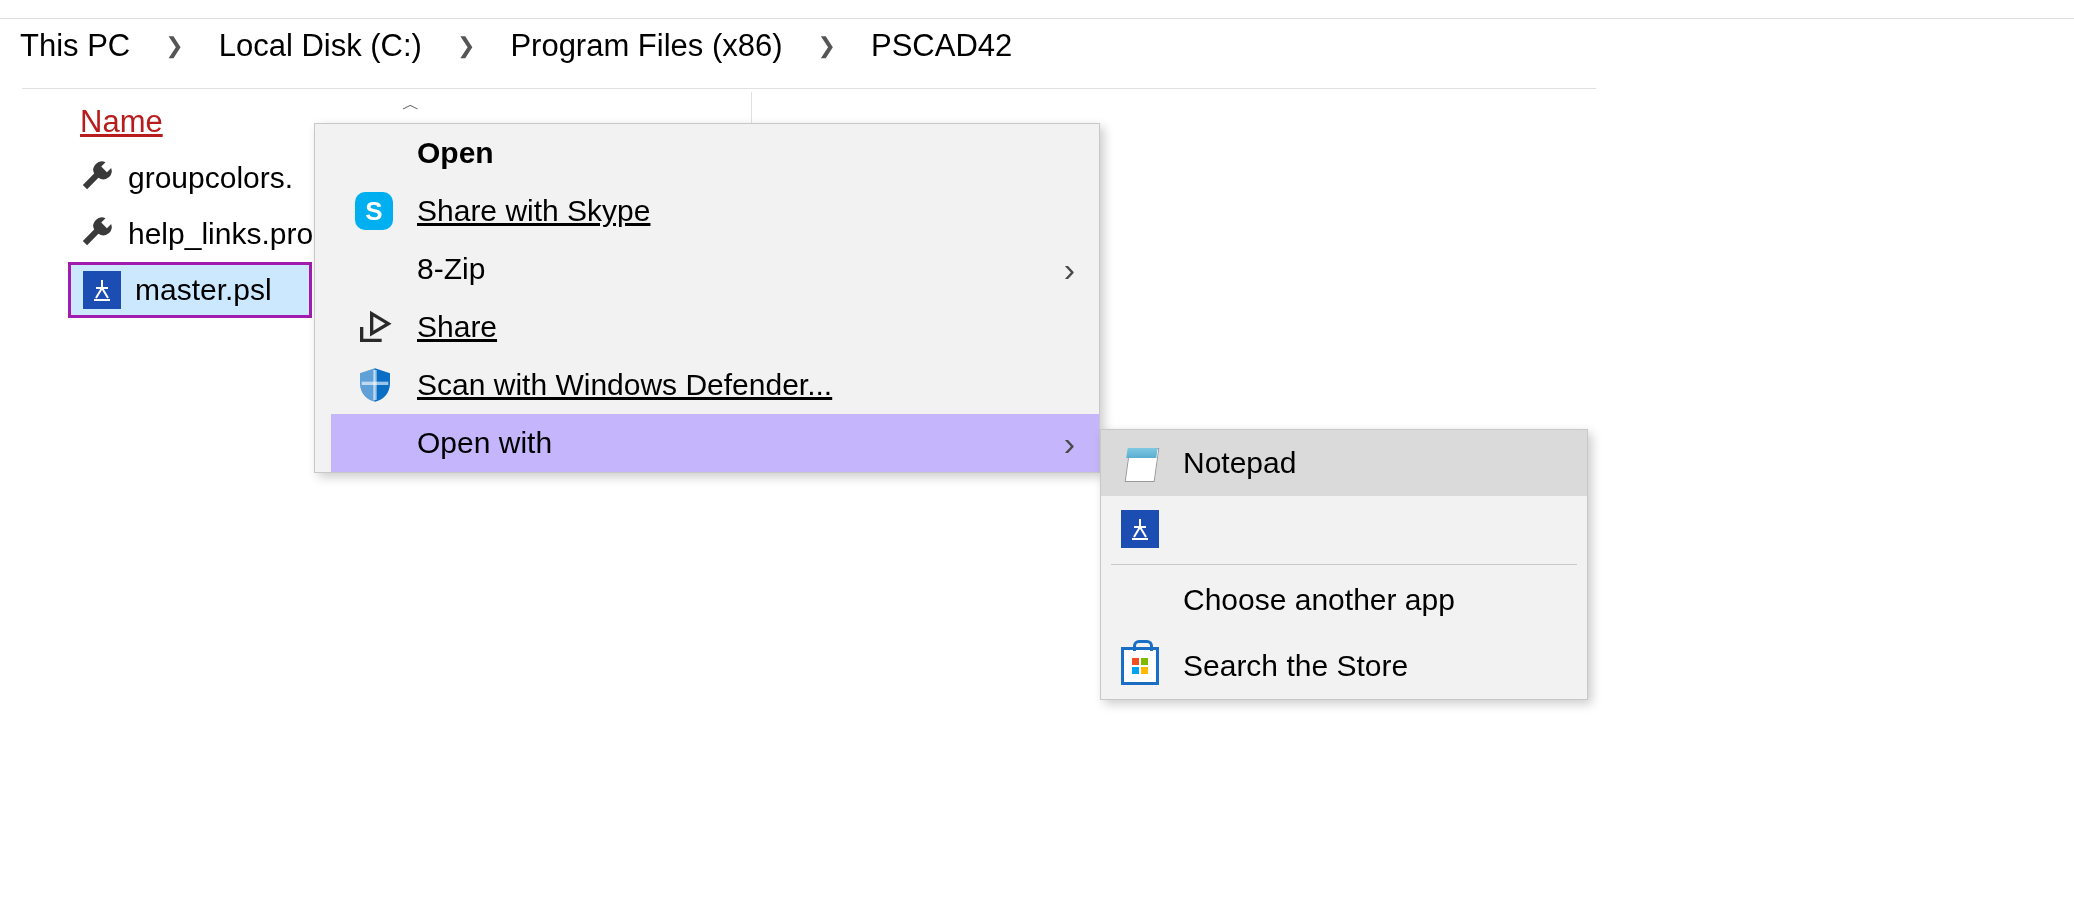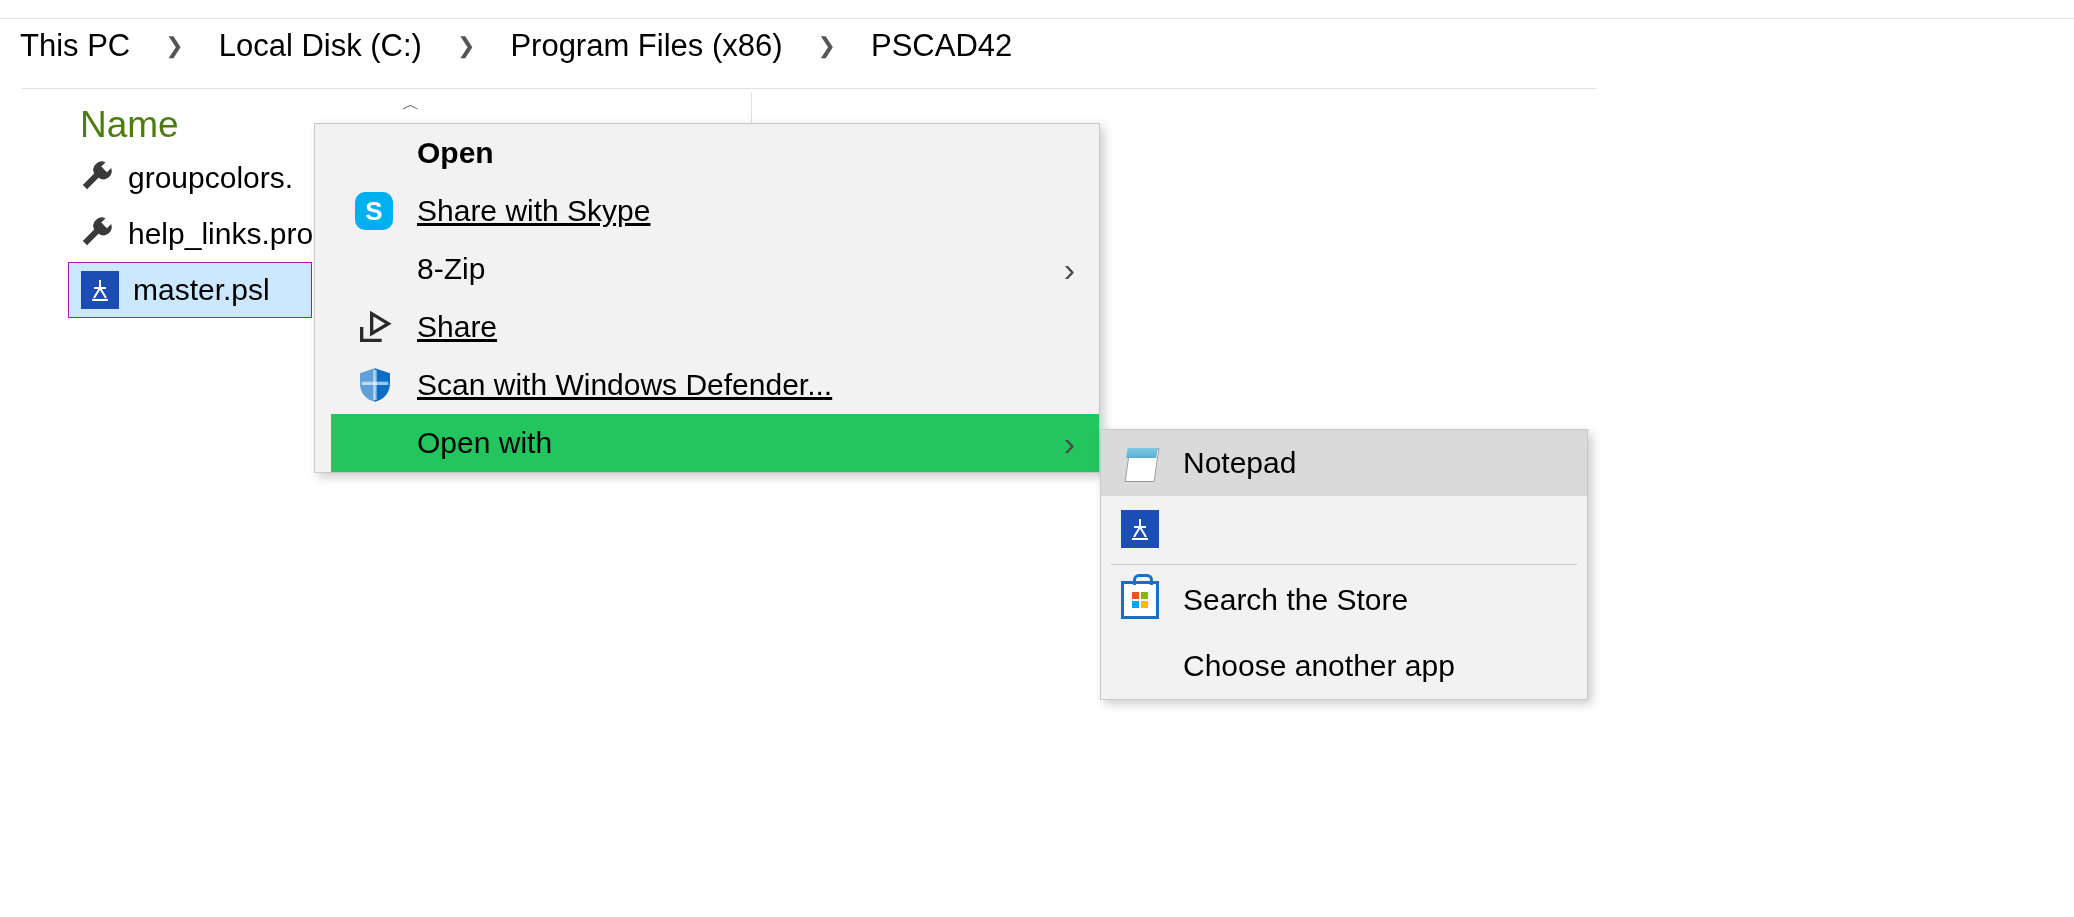--- a/index.html
+++ b/index.html
@@ -38,22 +38,23 @@
     position: absolute;
     top: 88px;
     left: 22px;
     right: 478px;
     border-top: 1px solid #e0e0e0;
   }
   .col-header {
     position: absolute;
     top: 104px;
     left: 80px;
-    color: #4d7c0f;
-    font-size: 37px;
+    color: #b91c1c;
+    font-size: 31px;
+    text-decoration: underline;
   }
   .sort-arrow {
     position: absolute;
     top: 92px;
     left: 402px;
     color: #606060;
     font-size: 18px;
   }
   .col-divider {
     position: absolute;
@@ -73,21 +74,21 @@
     display: flex;
     align-items: center;
     gap: 14px;
     height: 56px;
     padding-left: 12px;
     font-size: 30px;
     white-space: nowrap;
   }
   .file-row.selected {
     background: #cce8ff;
-    border: 1px solid #a21caf;
+    border: 3px solid #a21caf;
     width: 244px;
   }
   .wrench-icon svg { width: 34px; height: 34px; }
   .psl-icon {
     width: 38px; height: 38px; background: #1b4db3;
     display: inline-flex; align-items: center; justify-content: center;
     color: #fff;
   }
 
   
@@ -114,21 +115,21 @@
   .ctx-item .lbl { margin-left: 14px; text-decoration: underline; }
   .ctx-item .lbl-noicon { margin-left: 62px; }
   .ctx-item .arrow {
     position: absolute;
     right: 24px;
     font-size: 34px;
     color: #4a4a4a;
     font-family: Arial, sans-serif;
   }
   .ctx-item.bold { font-weight: 600; }
-  .ctx-item.hover { background: #22c55e; }
+  .ctx-item.hover { background: #c4b5fd; }
 
   
   .sub-menu {
     position: absolute;
     top: 429px;
     left: 1100px;
     width: 488px;
     background: #f2f2f2;
     border: 1px solid #c8c8c8;
     box-shadow: 4px 4px 10px rgba(0,0,0,0.2);
@@ -283,22 +284,22 @@
     <span class="ic">
       <span class="psl-icon">
           <svg width="24" height="24" viewBox="0 0 24 24">
             <path d="M12 2v8M6 10h12M12 10l-6 10M12 10l6 10M4 22h16" stroke="#fff" stroke-width="2" fill="none"></path>
           </svg>
         </span>
     </span>
   </div>
   <div class="sub-div"></div>
   <div class="sub-item">
+    <span class="ic"></span>
+    <span class="lbl">Choose another app</span>
+  </div>
+  <div class="sub-item">
     <span class="ic">
         <span class="store-icon"></span>
       </span>
     <span class="lbl">Search the Store</span>
   </div>
-  <div class="sub-item">
-    <span class="ic"></span>
-    <span class="lbl">Choose another app</span>
-  </div>
 </div>
 
 </body></html>

